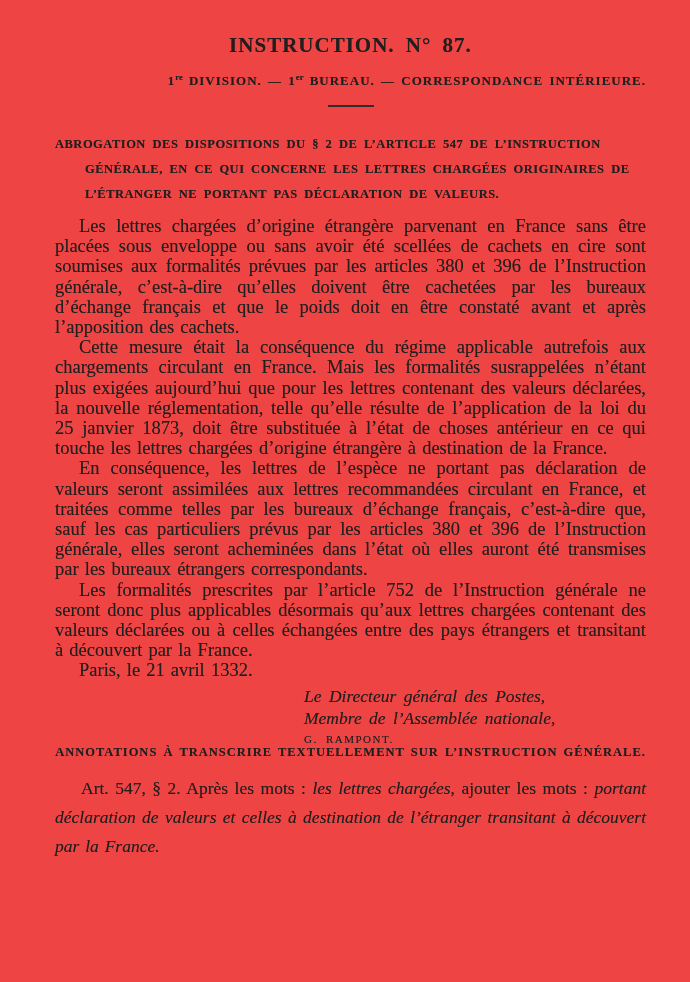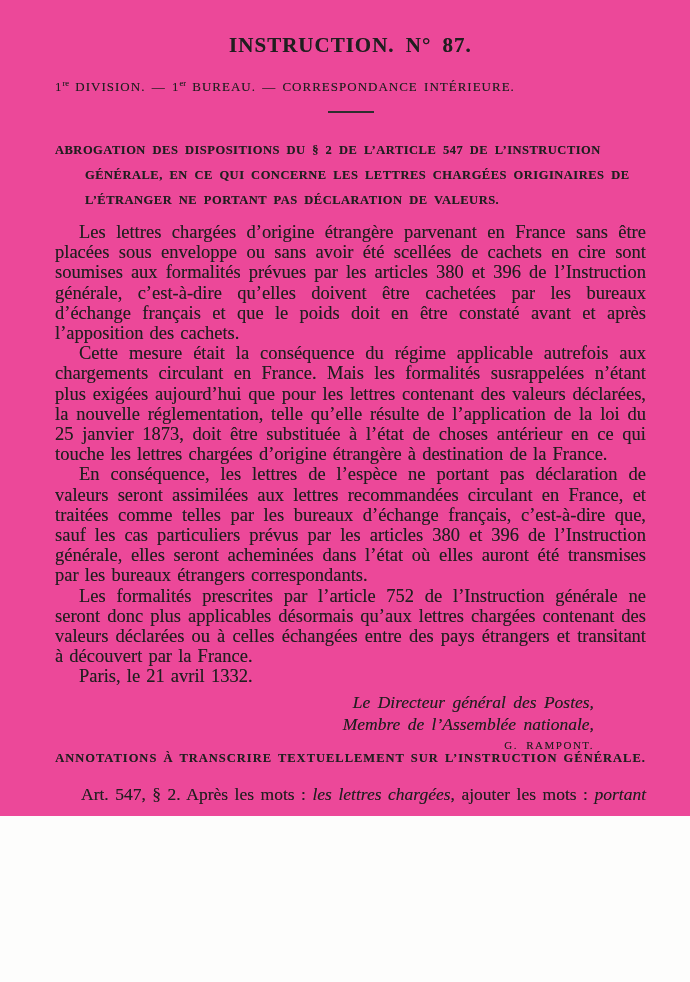--- a/index.html
+++ b/index.html
@@ -3,43 +3,43 @@
 <meta charset="utf-8">
 <style>
   html, body {
     margin: 0;
     padding: 0;
     background: #fdfdfc;
   }
   .page {
     position: relative;
     width: 690px;
-    height: 816px;
+    height: 982px;
     box-sizing: border-box;
     padding: 30px 44px 30px 55px;
-    background: #ec4899;
+    background: #ef4444;
     overflow: hidden;
     font-family: "Liberation Serif", "DejaVu Serif", serif;
     color: #1f1f1f;
     text-shadow: 0 0 0.5px rgba(25,25,25,0.45);
   }
   .doc-title {
     margin: 2px 0 0 0;
     text-align: center;
     font-size: 21px;
     font-weight: bold;
     letter-spacing: 1px;
     word-spacing: 5px;
     line-height: 26px;
   }
   .division-line {
-    margin-top: 16px;
-    text-align: left;
+    margin-top: 10px;
+    text-align: right;
     font-size: 13px;
-    font-weight: normal;
+    font-weight: bold;
     letter-spacing: 1px;
     word-spacing: 2px;
     line-height: 18px;
     white-space: nowrap;
   }
   .division-line sup {
     font-size: 8.5px;
     letter-spacing: 0;
     vertical-align: 5px;
   }
@@ -72,21 +72,21 @@
   }
   .dateline {
     margin: 0;
     font-size: 18.5px;
     line-height: 21px;
     text-indent: 24px;
   }
   .signature-block {
     width: 290px;
     margin: 5px 52px 0 auto;
-    text-align: right;
+    text-align: left;
   }
   .signature-role {
     font-style: italic;
     font-size: 17.5px;
     line-height: 21.5px;
     word-spacing: 3px;
   }
   .signature-name {
     margin-top: 4px;
     font-size: 11px;

